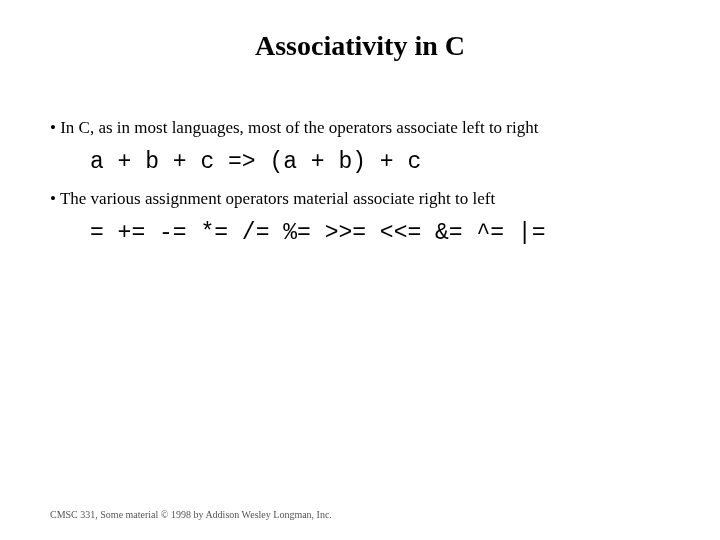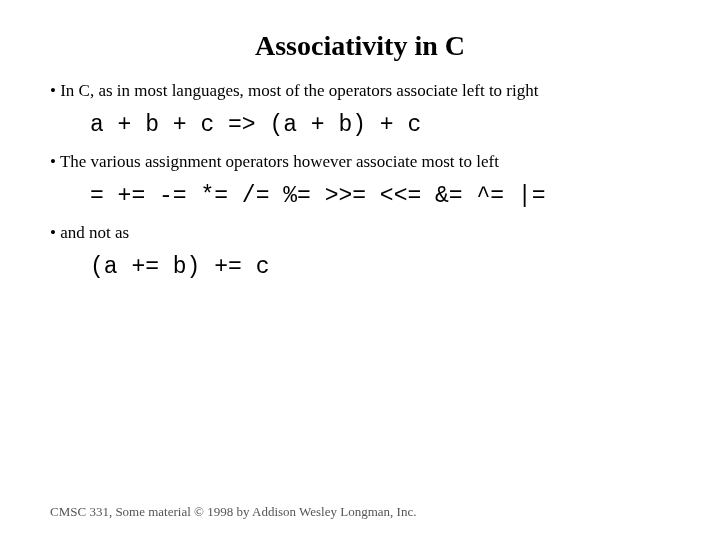--- a/index.html
+++ b/index.html
@@ -30,20 +30,21 @@
       font-size: 28px;
       font-weight: bold;
       margin-bottom: 18px;
       color: #000000;
     }
 
     .bullet-list {
       list-style: none;
       padding: 0;
       flex: 1;
+      margin-top: 37px;
     }
 
     .bullet-item {
       margin-bottom: 10px;
     }
 
     .bullet-text {
       font-size: 17px;
       color: #000000;
       line-height: 1.35;
@@ -58,51 +59,47 @@
 
     .code-line {
       font-family: 'Courier New', Courier, monospace;
       font-size: 23px;
       color: #000000;
       margin: 6px 0 10px 40px;
       line-height: 1.4;
     }
 
     .footer {
-      font-size: 13px;
+      font-size: 10px;
       color: #555555;
       margin-top: auto;
       padding-top: 8px;
     }
   </style>
 </head>
 <body>
 
 <div class="slide-container">
 
   <h1 class="slide-title">Associativity in C</h1>
 
   <ul class="bullet-list">
 
     <li class="bullet-item">
       <div class="bullet-text">In C, as in most languages, most of the operators associate left to right</div>
       <div class="code-line">a + b + c =&gt; (a + b) + c</div>
     </li>
 
     <li class="bullet-item">
-      <div class="bullet-text">The various assignment operators however associate most to left</div>
+      <div class="bullet-text">The various assignment operators material associate right to left</div>
       <div class="code-line">=  +=  -=  *=  /=  %=  &gt;&gt;=  &lt;&lt;=  &amp;=  ^=  |=</div>
     </li>
 
     <li class="bullet-item">
     </li>
 
-    <li class="bullet-item">
-      <div class="bullet-text">and not as</div>
-      <div class="code-line">(a  += b) += c</div>
-    </li>
 
 
   </ul>
 
   <div class="footer">CMSC 331, Some material © 1998 by Addison Wesley Longman, Inc.</div>
 
 </div>
 
 </body></html>

